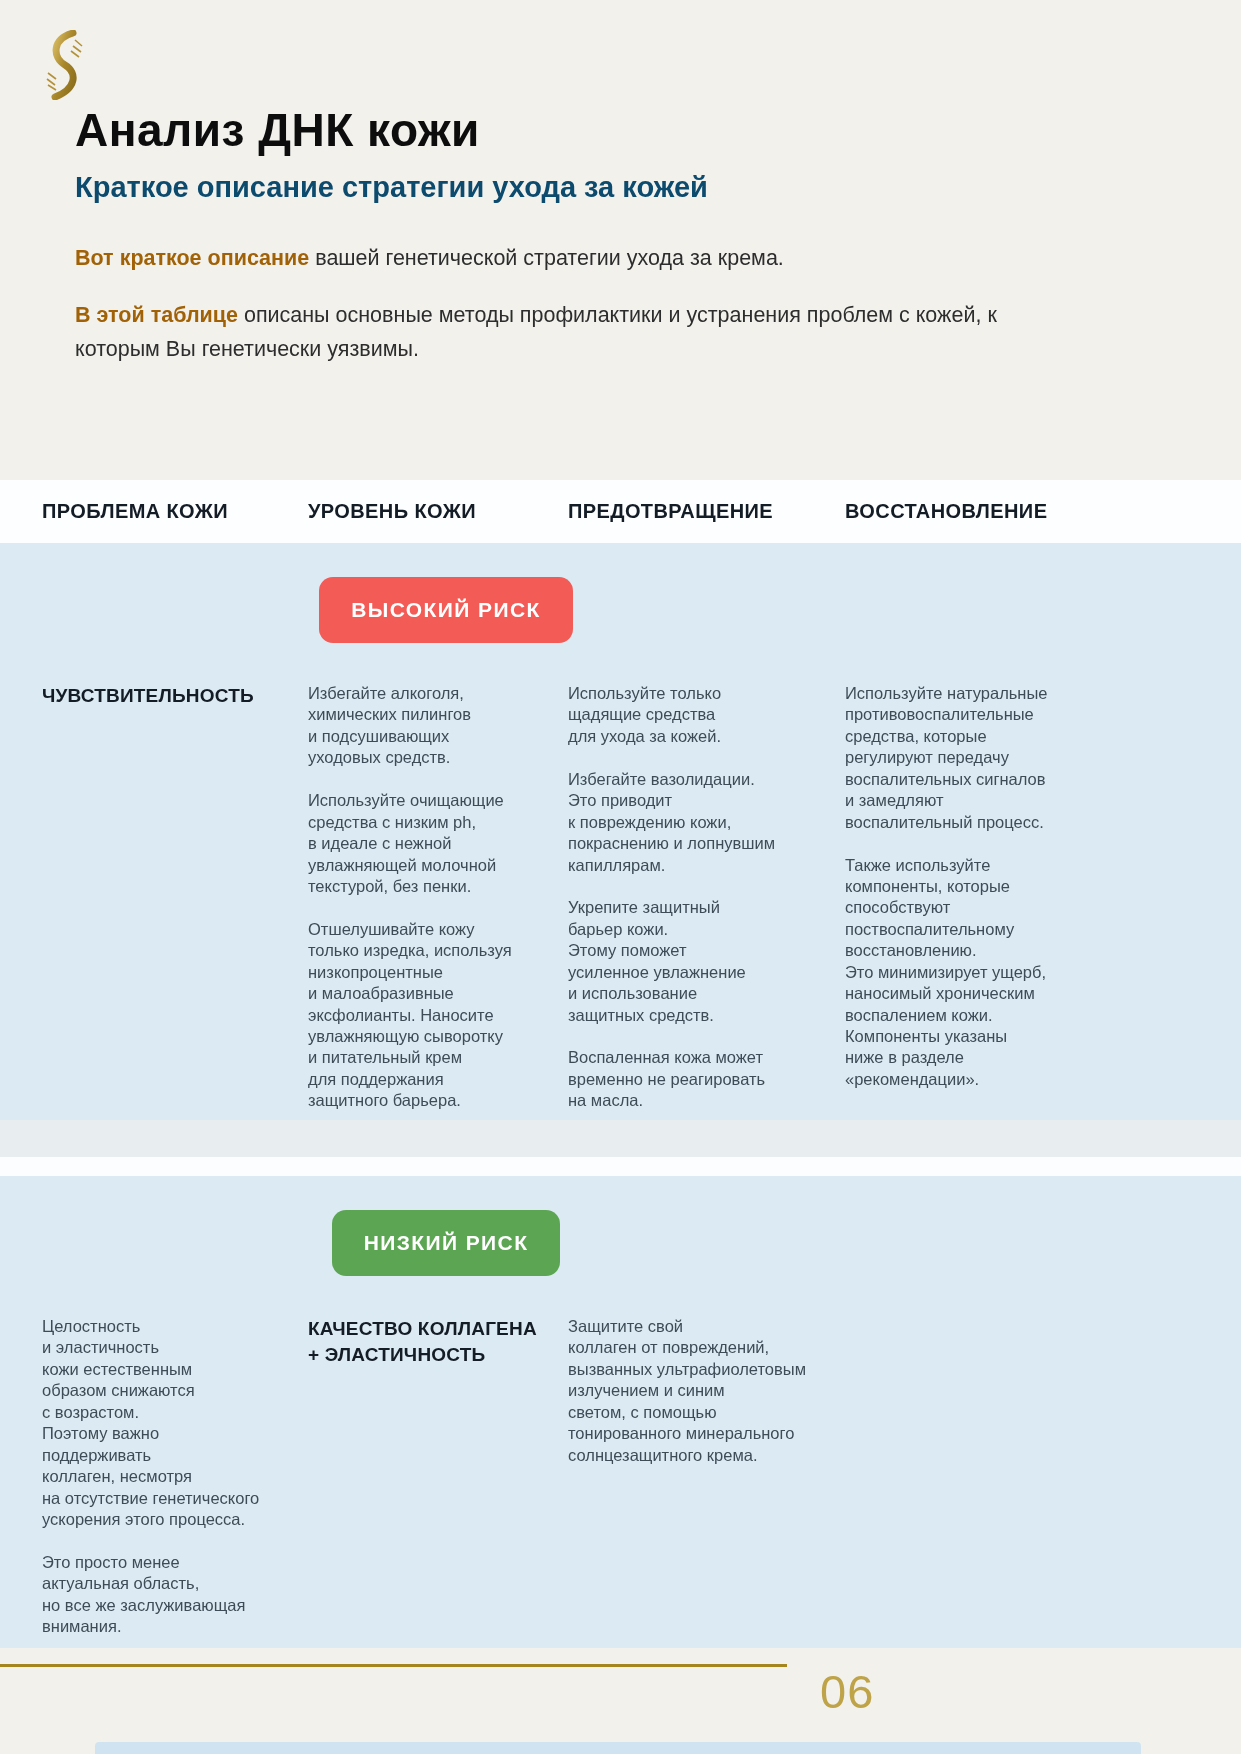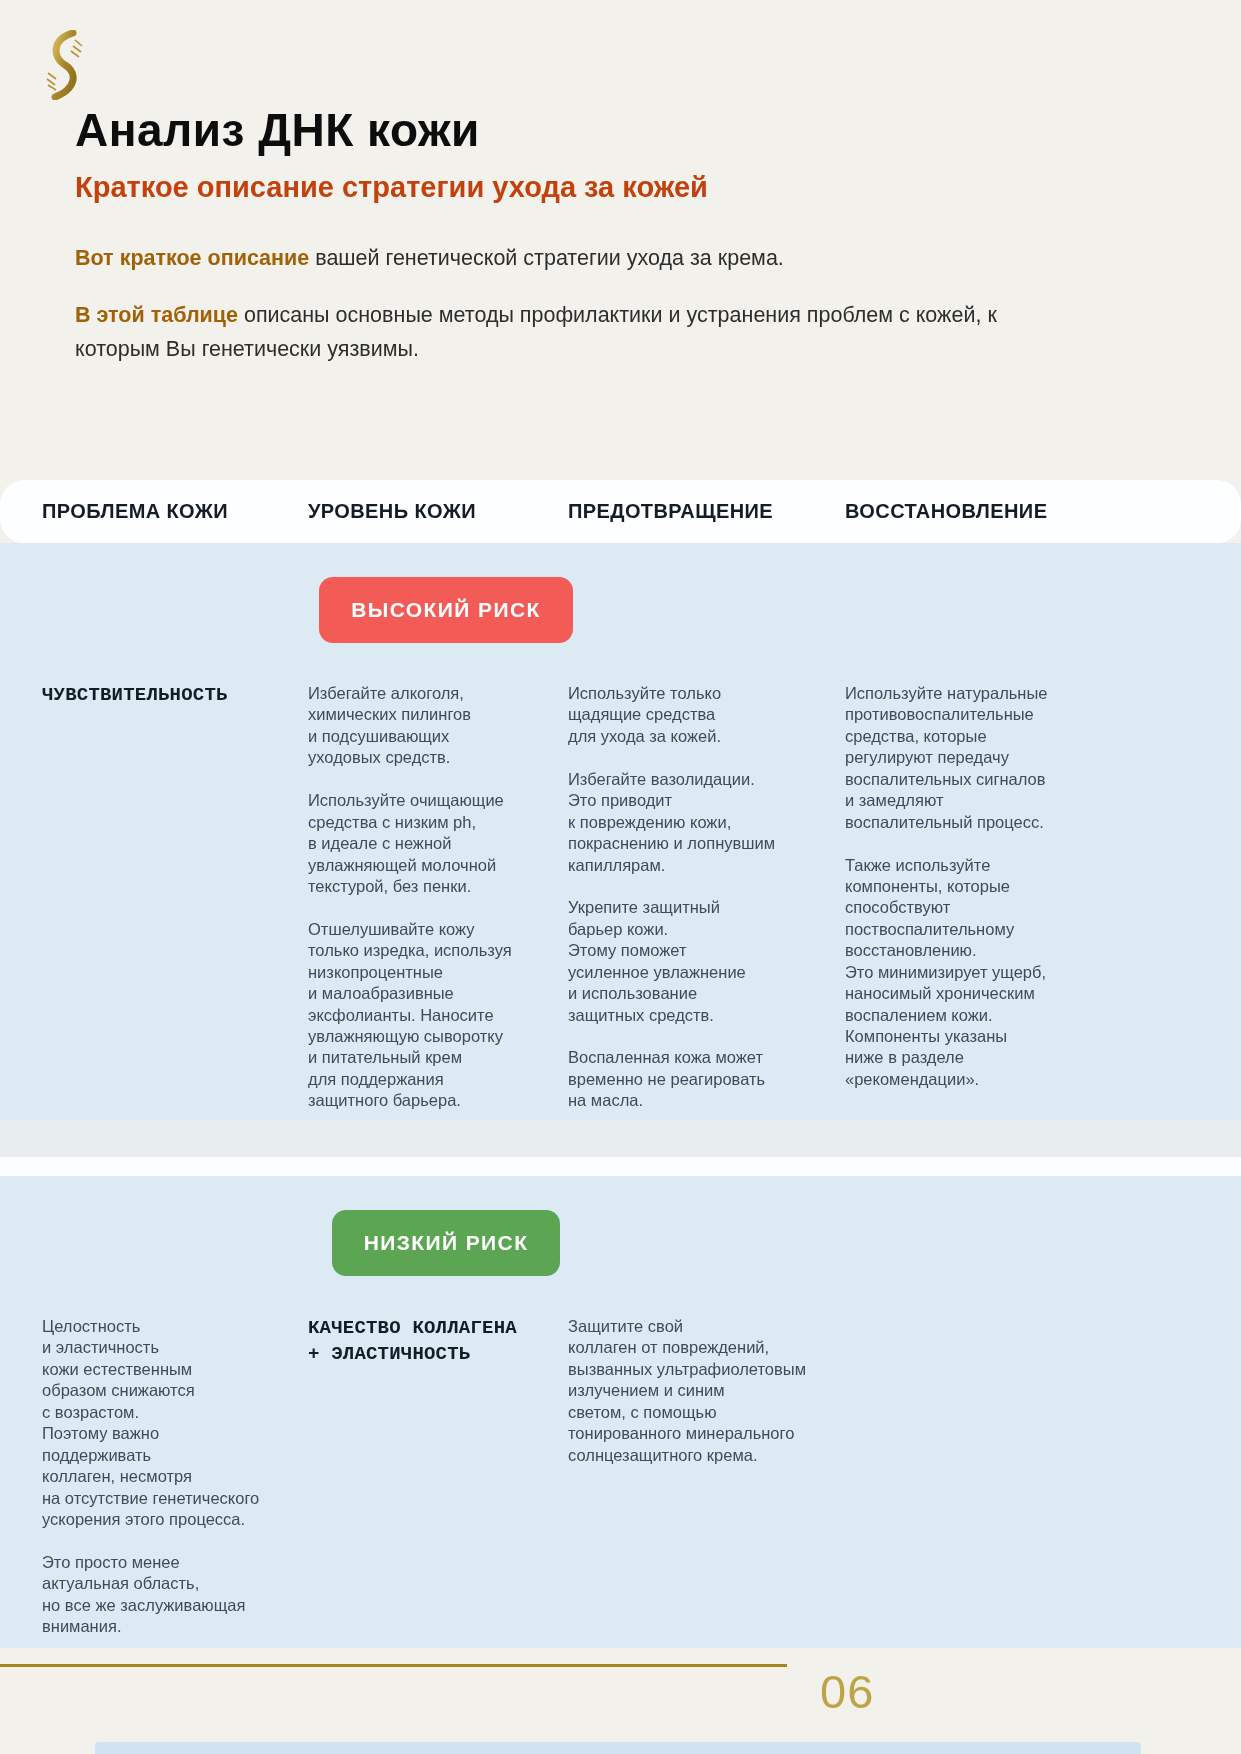--- a/index.html
+++ b/index.html
@@ -28,35 +28,34 @@
   
   .top-area{height:450px;}
   .logo{margin:30px 0 0 44px;display:block;}
   .title{
     margin:4px 0 0 75px;
     font-size:46px;line-height:1.15;font-weight:bold;
     color:#0d0d0d;letter-spacing:.5px;
   }
   .subtitle{
     margin:14px 0 0 75px;
-    font-size:29px;font-weight:bold;color:#c2410c;
+    font-size:29px;font-weight:bold;color:#0c4a6e;
   }
   .intro{
     margin:38px 0 0 75px;
     width:1010px;
     font-size:21.5px;line-height:1.55;color:#2d2d2d;
   }
   .intro + .intro{margin-top:24px;}
   .intro b{color:#a16207;}
   
   .grid{
     display:grid;
     grid-template-columns:266px 260px 277px 270px;
     padding-left:42px;
-    border-radius:24px;
   }
   .table-header{
     height:63px;
     background:#fcfeff;
     align-items:center;
   }
   .col-head{
     font-size:20px;font-weight:bold;color:var(--heading-ink);
     letter-spacing:.4px;
   }
@@ -74,21 +73,20 @@
     color:#ffffff;white-space:nowrap;margin-left:16px;
   }
   .badge-high{background:var(--risk-high);}
   .badge-low{background:var(--risk-low);}
   .body-row{margin-top:40px;align-items:start;}
   .cell{padding-right:18px;}
   .problem-label{
     font-size:19px;font-weight:bold;color:var(--heading-ink);
     line-height:1.35;letter-spacing:.2px;
     white-space:pre-line;
-    font-family:Liberation Mono, monospace;
   }
   .cell-text{
     font-size:16.5px;line-height:1.3;color:var(--body-ink);
     white-space:pre-line;
   }
   
   .gap-a{height:37px;background:var(--gap-band);}
   .gap-b{height:19px;background:var(--white-band);}
   
   .footer{

